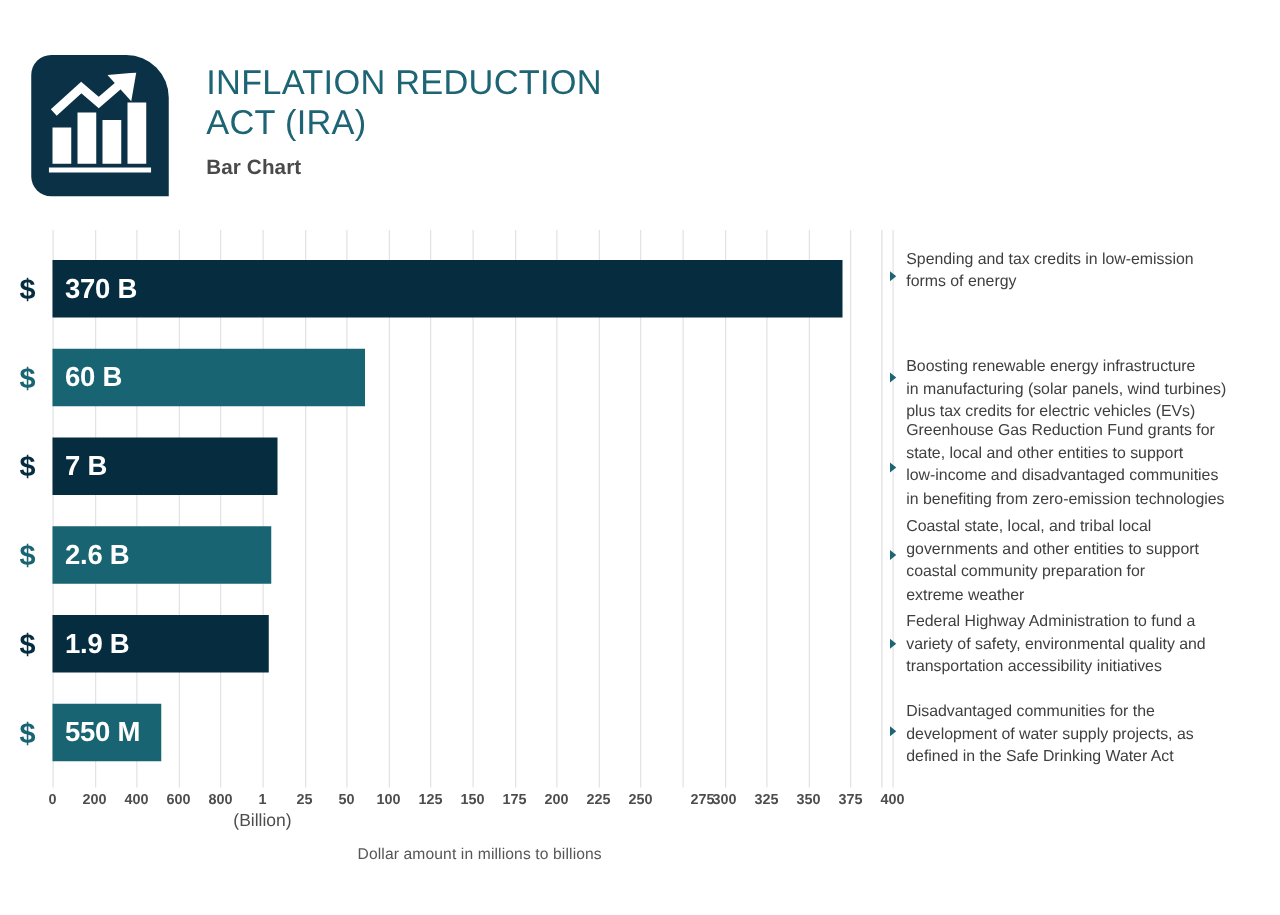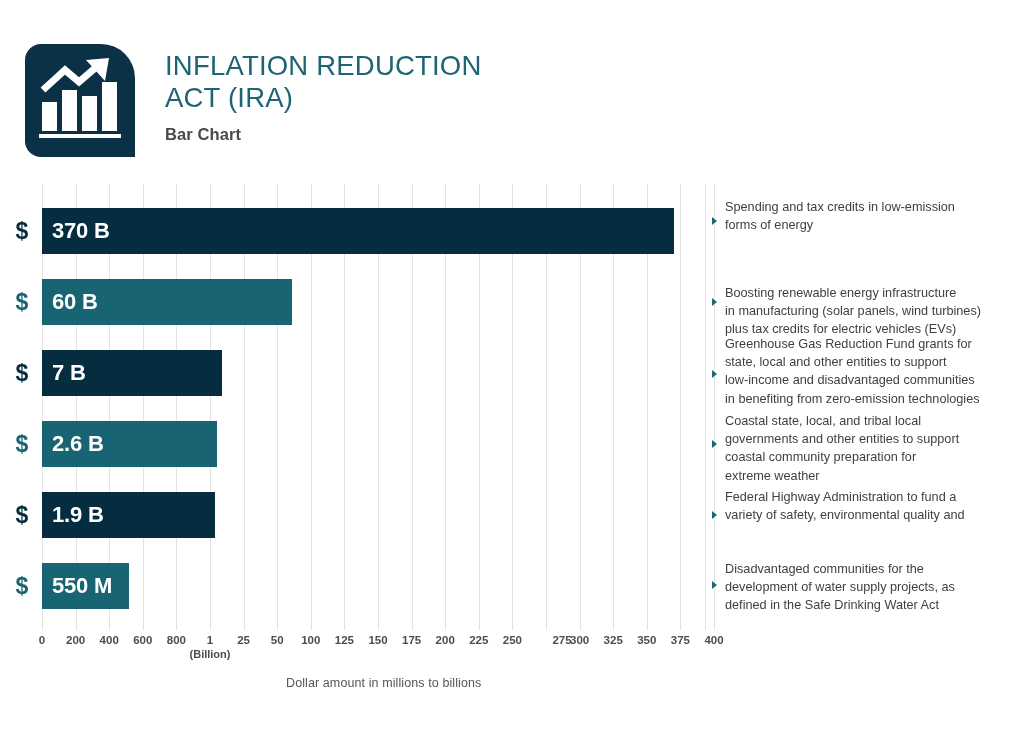--- a/index.html
+++ b/index.html
@@ -146,22 +146,22 @@
     top: 0;
     font-size: 11.5px;
     font-weight: bold;
     color: #4d4d4d;
     transform: translateX(-50%);
     white-space: nowrap;
   }
   .tick-sub {
     position: absolute;
     top: 14px;
-    font-size: 11px;
-    font-weight: bold;
+    font-size: 14px;
+    font-weight: normal;
     color: #4d4d4d;
     transform: translateX(-50%);
     white-space: nowrap;
   }
   #axis-caption {
     position: absolute;
     left: 286px;
     top: 676px;
     font-size: 12.5px;
     color: #565656;
@@ -301,20 +301,21 @@
       </div>
       <div class="desc" style="top: 228px;">
         <div class="desc-line">Coastal state, local, and tribal local</div>
         <div class="desc-line">governments and other entities to support</div>
         <div class="desc-line">coastal community preparation for</div>
         <div class="desc-line">extreme weather</div>
       </div>
       <div class="desc" style="top: 304px;">
         <div class="desc-line">Federal Highway Administration to fund a</div>
         <div class="desc-line">variety of safety, environmental quality and</div>
+        <div class="desc-line">transportation accessibility initiatives</div>
       </div>
       <div class="desc" style="top: 376px;">
         <div class="desc-line">Disadvantaged communities for the</div>
         <div class="desc-line">development of water supply projects, as</div>
         <div class="desc-line">defined in the Safe Drinking Water Act</div>
       </div>
     </div>
 </div>
 
 <div id="xaxis">

